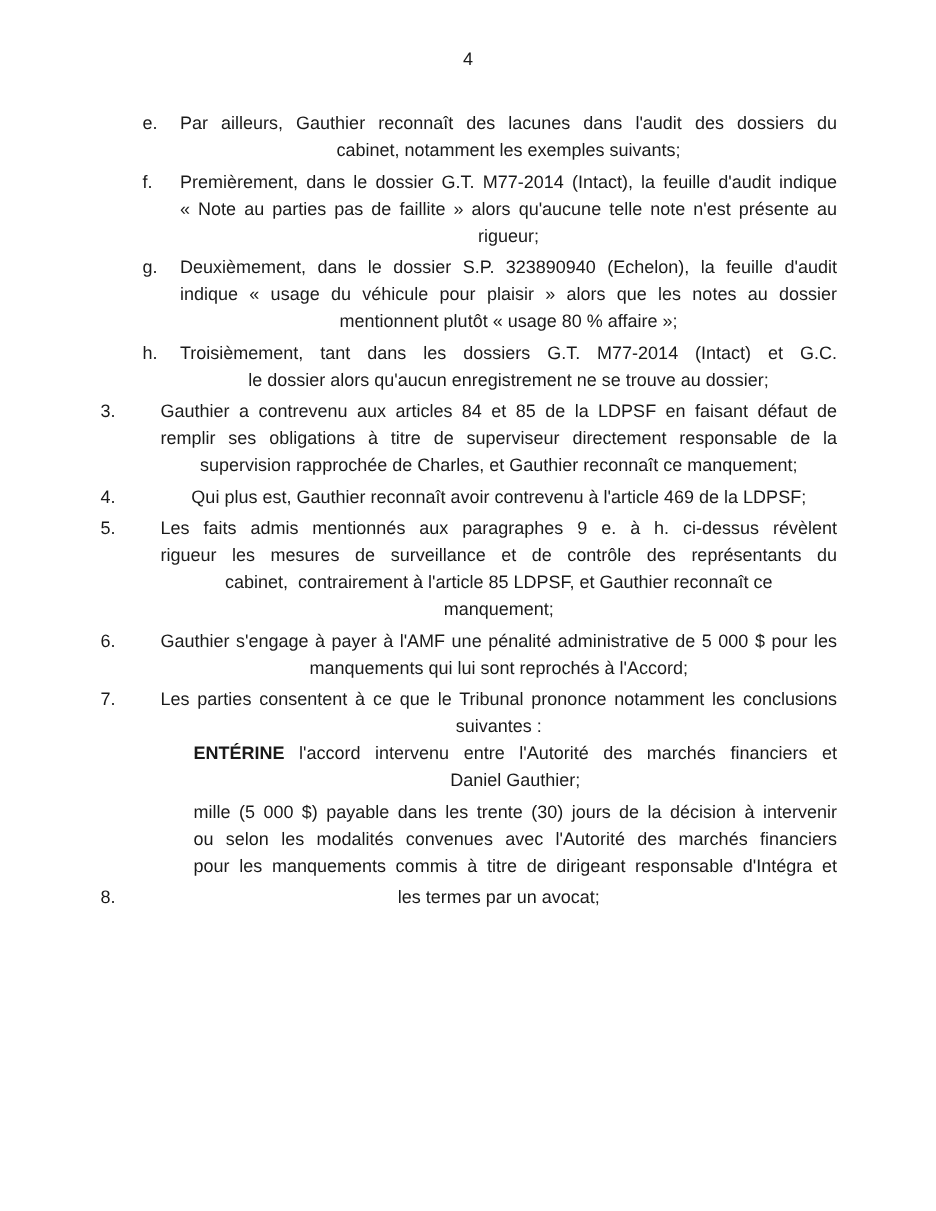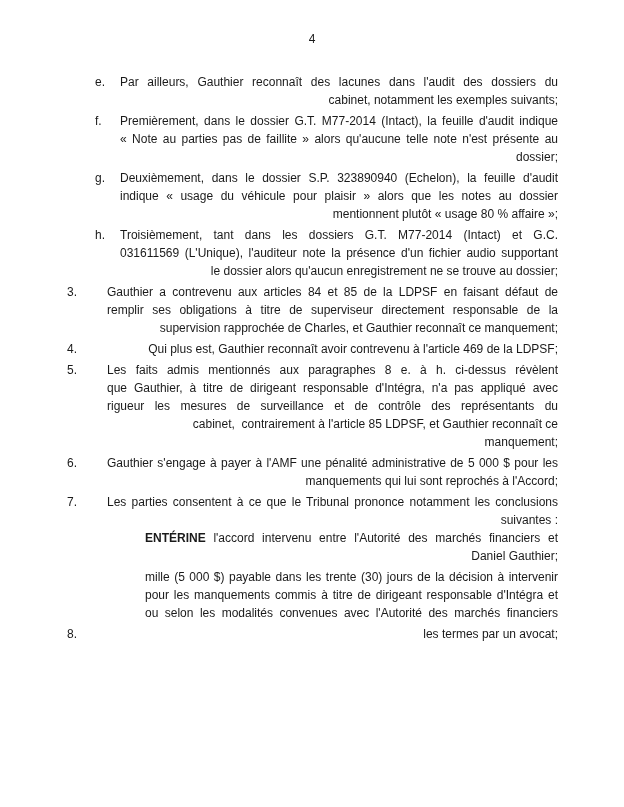--- a/index.html
+++ b/index.html
@@ -28,27 +28,27 @@
   .para {
     display: flex;
     margin: 0 0 3px 0;
   }
   .para.letter { margin-left: 95px; width: 463px; }
   .para.main   { margin-left: 67px; width: 491px; }
   .marker { flex: 0 0 auto; }
   .para.letter > .marker { width: 25px; }
   .para.main   > .marker { width: 40px; }
   .lines { flex: 1 1 auto; min-width: 0; }
-  .ln { text-align: right; }
+  .ln { text-align: center; }
   .ln.j {
     text-align: justify;
     text-align-last: justify;
   }
   .concl {
-    margin-left: 38px;
+    margin-left: 22px;
     margin-top: 0;
     margin-bottom: 3px;
   }
   .concl:last-child { margin-bottom: 0; }
   b { font-weight: bold; }
 </style>
 </head>
 <body>
 
 <div class="page">
@@ -59,58 +59,56 @@
         <div class="lines">
           <div class="ln j">Par ailleurs, Gauthier reconnaît des lacunes dans l'audit des dossiers du</div>
           <div class="ln">cabinet, notamment les exemples suivants;</div>
         </div>
       </div>
       <div class="para letter">
         <div class="marker">f.</div>
         <div class="lines">
           <div class="ln j">Premièrement, dans le dossier G.T. M77-2014 (Intact), la feuille d'audit indique</div>
           <div class="ln j">« Note au parties pas de faillite » alors qu'aucune telle note n'est présente au</div>
-          <div class="ln">dossier;</div>
+          <div class="ln">rigueur;</div>
         </div>
       </div>
       <div class="para letter">
         <div class="marker">g.</div>
         <div class="lines">
           <div class="ln j">Deuxièmement, dans le dossier S.P. 323890940 (Echelon), la feuille d'audit</div>
           <div class="ln j">indique « usage du véhicule pour plaisir » alors que les notes au dossier</div>
           <div class="ln">mentionnent plutôt « usage 80 % affaire »;</div>
         </div>
       </div>
       <div class="para letter">
         <div class="marker">h.</div>
         <div class="lines">
           <div class="ln j">Troisièmement, tant dans les dossiers G.T. M77-2014 (Intact) et G.C.</div>
-          <div class="ln j">031611569 (L'Unique), l'auditeur note la présence d'un fichier audio supportant</div>
           <div class="ln">le dossier alors qu'aucun enregistrement ne se trouve au dossier;</div>
         </div>
       </div>
       <div class="para main">
         <div class="marker">3.</div>
         <div class="lines">
           <div class="ln j">Gauthier a contrevenu aux articles 84 et 85 de la LDPSF en faisant défaut de</div>
           <div class="ln j">remplir ses obligations à titre de superviseur directement responsable de la</div>
           <div class="ln">supervision rapprochée de Charles, et Gauthier reconnaît ce manquement;</div>
         </div>
       </div>
       <div class="para main">
         <div class="marker">4.</div>
         <div class="lines">
           <div class="ln">Qui plus est, Gauthier reconnaît avoir contrevenu à l'article 469 de la LDPSF;</div>
         </div>
       </div>
       <div class="para main">
         <div class="marker">5.</div>
         <div class="lines">
-          <div class="ln j">Les faits admis mentionnés aux paragraphes 8 e. à h. ci-dessus révèlent</div>
-          <div class="ln j">que Gauthier, à titre de dirigeant responsable d'Intégra, n'a pas appliqué avec</div>
+          <div class="ln j">Les faits admis mentionnés aux paragraphes 9 e. à h. ci-dessus révèlent</div>
           <div class="ln j">rigueur les mesures de surveillance et de contrôle des représentants du</div>
           <div class="ln">cabinet,&nbsp; contrairement à l'article 85 LDPSF, et Gauthier reconnaît ce</div>
           <div class="ln">manquement;</div>
         </div>
       </div>
       <div class="para main">
         <div class="marker">6.</div>
         <div class="lines">
           <div class="ln j">Gauthier s'engage à payer à l'AMF une pénalité administrative de 5 000 $ pour les</div>
           <div class="ln">manquements qui lui sont reprochés à l'Accord;</div>
@@ -123,22 +121,22 @@
           <div class="ln">suivantes :</div>
           <div class="concl">
             <div class="lines">
               <div class="ln j"><b>ENTÉRINE</b> l'accord intervenu entre l'Autorité des marchés financiers et</div>
               <div class="ln">Daniel Gauthier;</div>
             </div>
           </div>
           <div class="concl">
             <div class="lines">
               <div class="ln j">mille (5 000 $) payable dans les trente (30) jours de la décision à intervenir</div>
+              <div class="ln j">ou selon les modalités convenues avec l'Autorité des marchés financiers</div>
               <div class="ln j">pour les manquements commis à titre de dirigeant responsable d'Intégra et</div>
-              <div class="ln j">ou selon les modalités convenues avec l'Autorité des marchés financiers</div>
             </div>
           </div>
         </div>
       </div>
       <div class="para main">
         <div class="marker">8.</div>
         <div class="lines">
           <div class="ln">les termes par un avocat;</div>
         </div>
       </div>

